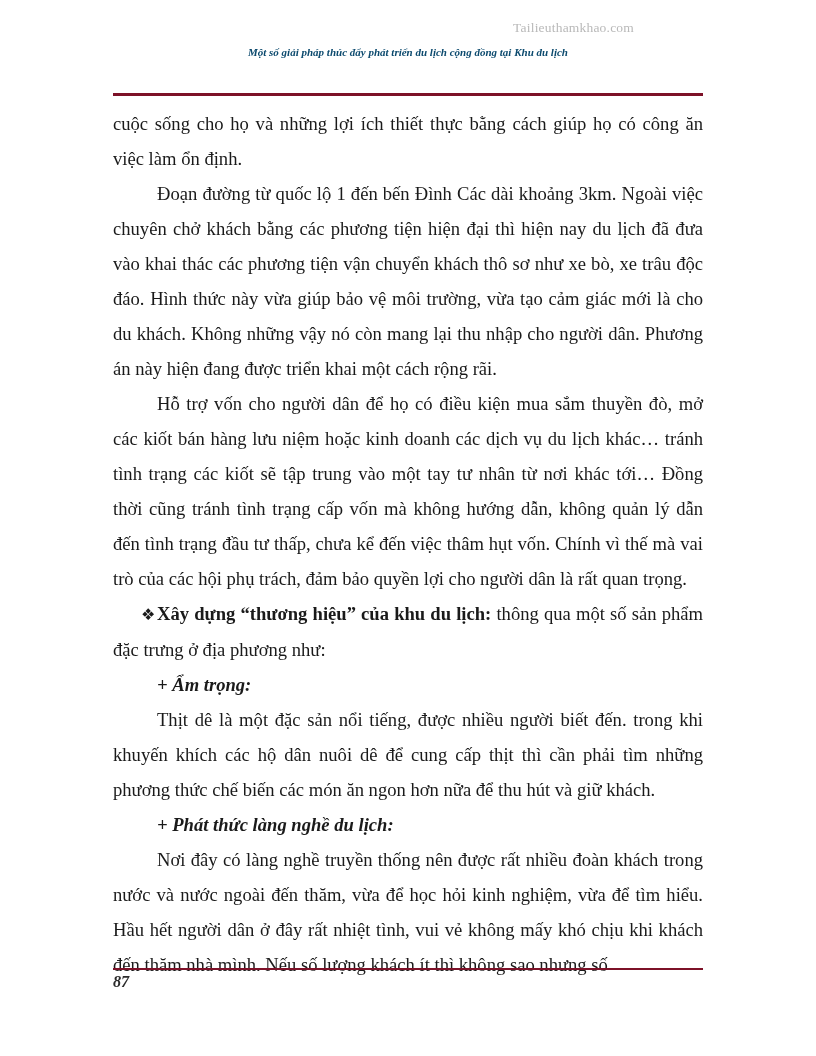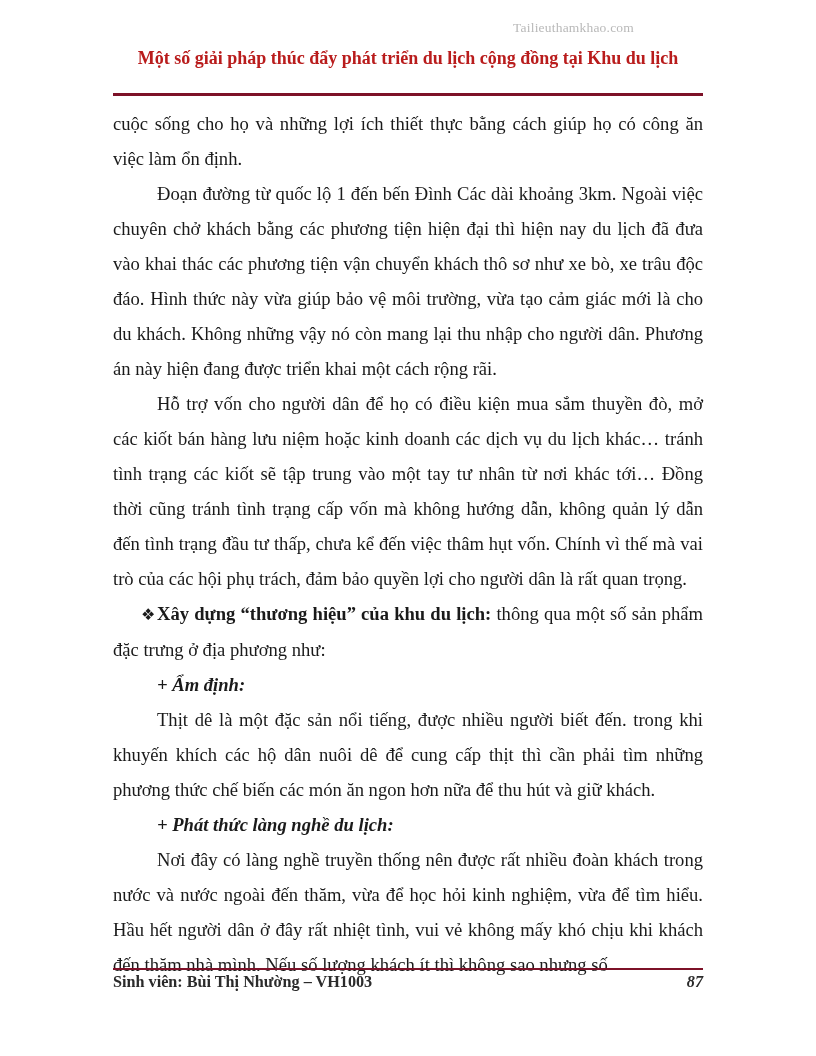--- a/index.html
+++ b/index.html
@@ -35,24 +35,25 @@
   .header {
     position: absolute;
     top: 45px;
     left: 113px;
     width: 590px;
     text-align: center;
   }
   .header-line {
     font-family: "Liberation Serif", serif;
     font-weight: bold;
-    font-size: 18px;
-    color: #b91c1c;
+    font-size: 11px;
+    color: #0c4a6e;
     line-height: 1.45;
     white-space: nowrap;
+    font-style: italic;
   }
   .rule-top {
     position: absolute;
     top: 93px;
     left: 113px;
     width: 590px;
     height: 3px;
     background: #7d1128;
   }
   .rule-bottom {
@@ -137,33 +138,32 @@
 
     <p class="para indent">Đoạn đường từ quốc lộ 1 đến bến Đình Các dài khoảng 3km. Ngoài việc chuyên chở khách bằng các phương tiện hiện đại thì hiện nay du lịch đã đưa vào khai thác các phương tiện vận chuyển khách thô sơ như xe bò, xe trâu độc đáo. Hình thức này vừa giúp bảo vệ môi trường, vừa tạo cảm giác mới là cho du khách. Không những vậy  nó còn mang lại thu nhập cho người dân. Phương án này hiện đang được triển khai một cách rộng rãi.</p>
 
     <p class="para indent">Hỗ trợ vốn cho người dân để họ có điều kiện mua sắm thuyền đò, mở các kiốt bán hàng lưu niệm hoặc kinh doanh các dịch vụ du lịch khác… tránh tình trạng các kiốt sẽ tập trung vào một tay  tư nhân từ nơi khác tới… Đồng thời cũng tránh tình trạng cấp vốn mà không hướng dẫn, không quản lý dẫn đến tình trạng đầu tư thấp, chưa kể đến việc thâm hụt vốn. Chính vì thế mà vai trò của các hội phụ trách, đảm bảo quyền lợi cho người dân là rất quan trọng.</p>
 
     <p class="para bullet-para">
       <span class="bullet-mark">❖</span><span class="bold">Xây dựng “thương hiệu” của khu du lịch:</span><span> thông qua một số sản phẩm đặc trưng ở địa phương như:</span>
     </p>
 
     <p class="para sub-head">
-      <span class="bolditalic">+ Ẩm định:</span>
+      <span class="bolditalic">+ Ẩm trọng:</span>
     </p>
 
     <p class="para indent">Thịt dê là một đặc sản nổi tiếng, được nhiều người biết đến. trong khi khuyến khích các hộ dân nuôi dê để cung cấp thịt thì cần phải tìm những phương thức chế biến các món ăn ngon hơn nữa để thu hút và giữ khách.</p>
 
     <p class="para sub-head">
       <span class="bolditalic">+ Phát thức làng nghề du lịch:</span>
     </p>
 
     <p class="para indent">Nơi đây có làng nghề truyền thống nên được rất nhiều đoàn khách trong nước và nước ngoài đến thăm, vừa để học hỏi kinh nghiệm, vừa để tìm hiểu. Hầu hết người dân ở đây rất nhiệt tình, vui vẻ không mấy khó chịu khi khách đến thăm nhà mình. Nếu số lượng khách ít thì không sao nhưng số</p>
 
   </div>
 
   <div class="rule-bottom"></div>
 
   <div class="footer">
-    <span>Sinh viên: Bùi Thị Nhường – VH1003</span>
     <span class="pagenum">87</span>
   </div>
 
 </div>
 
 </body></html>

